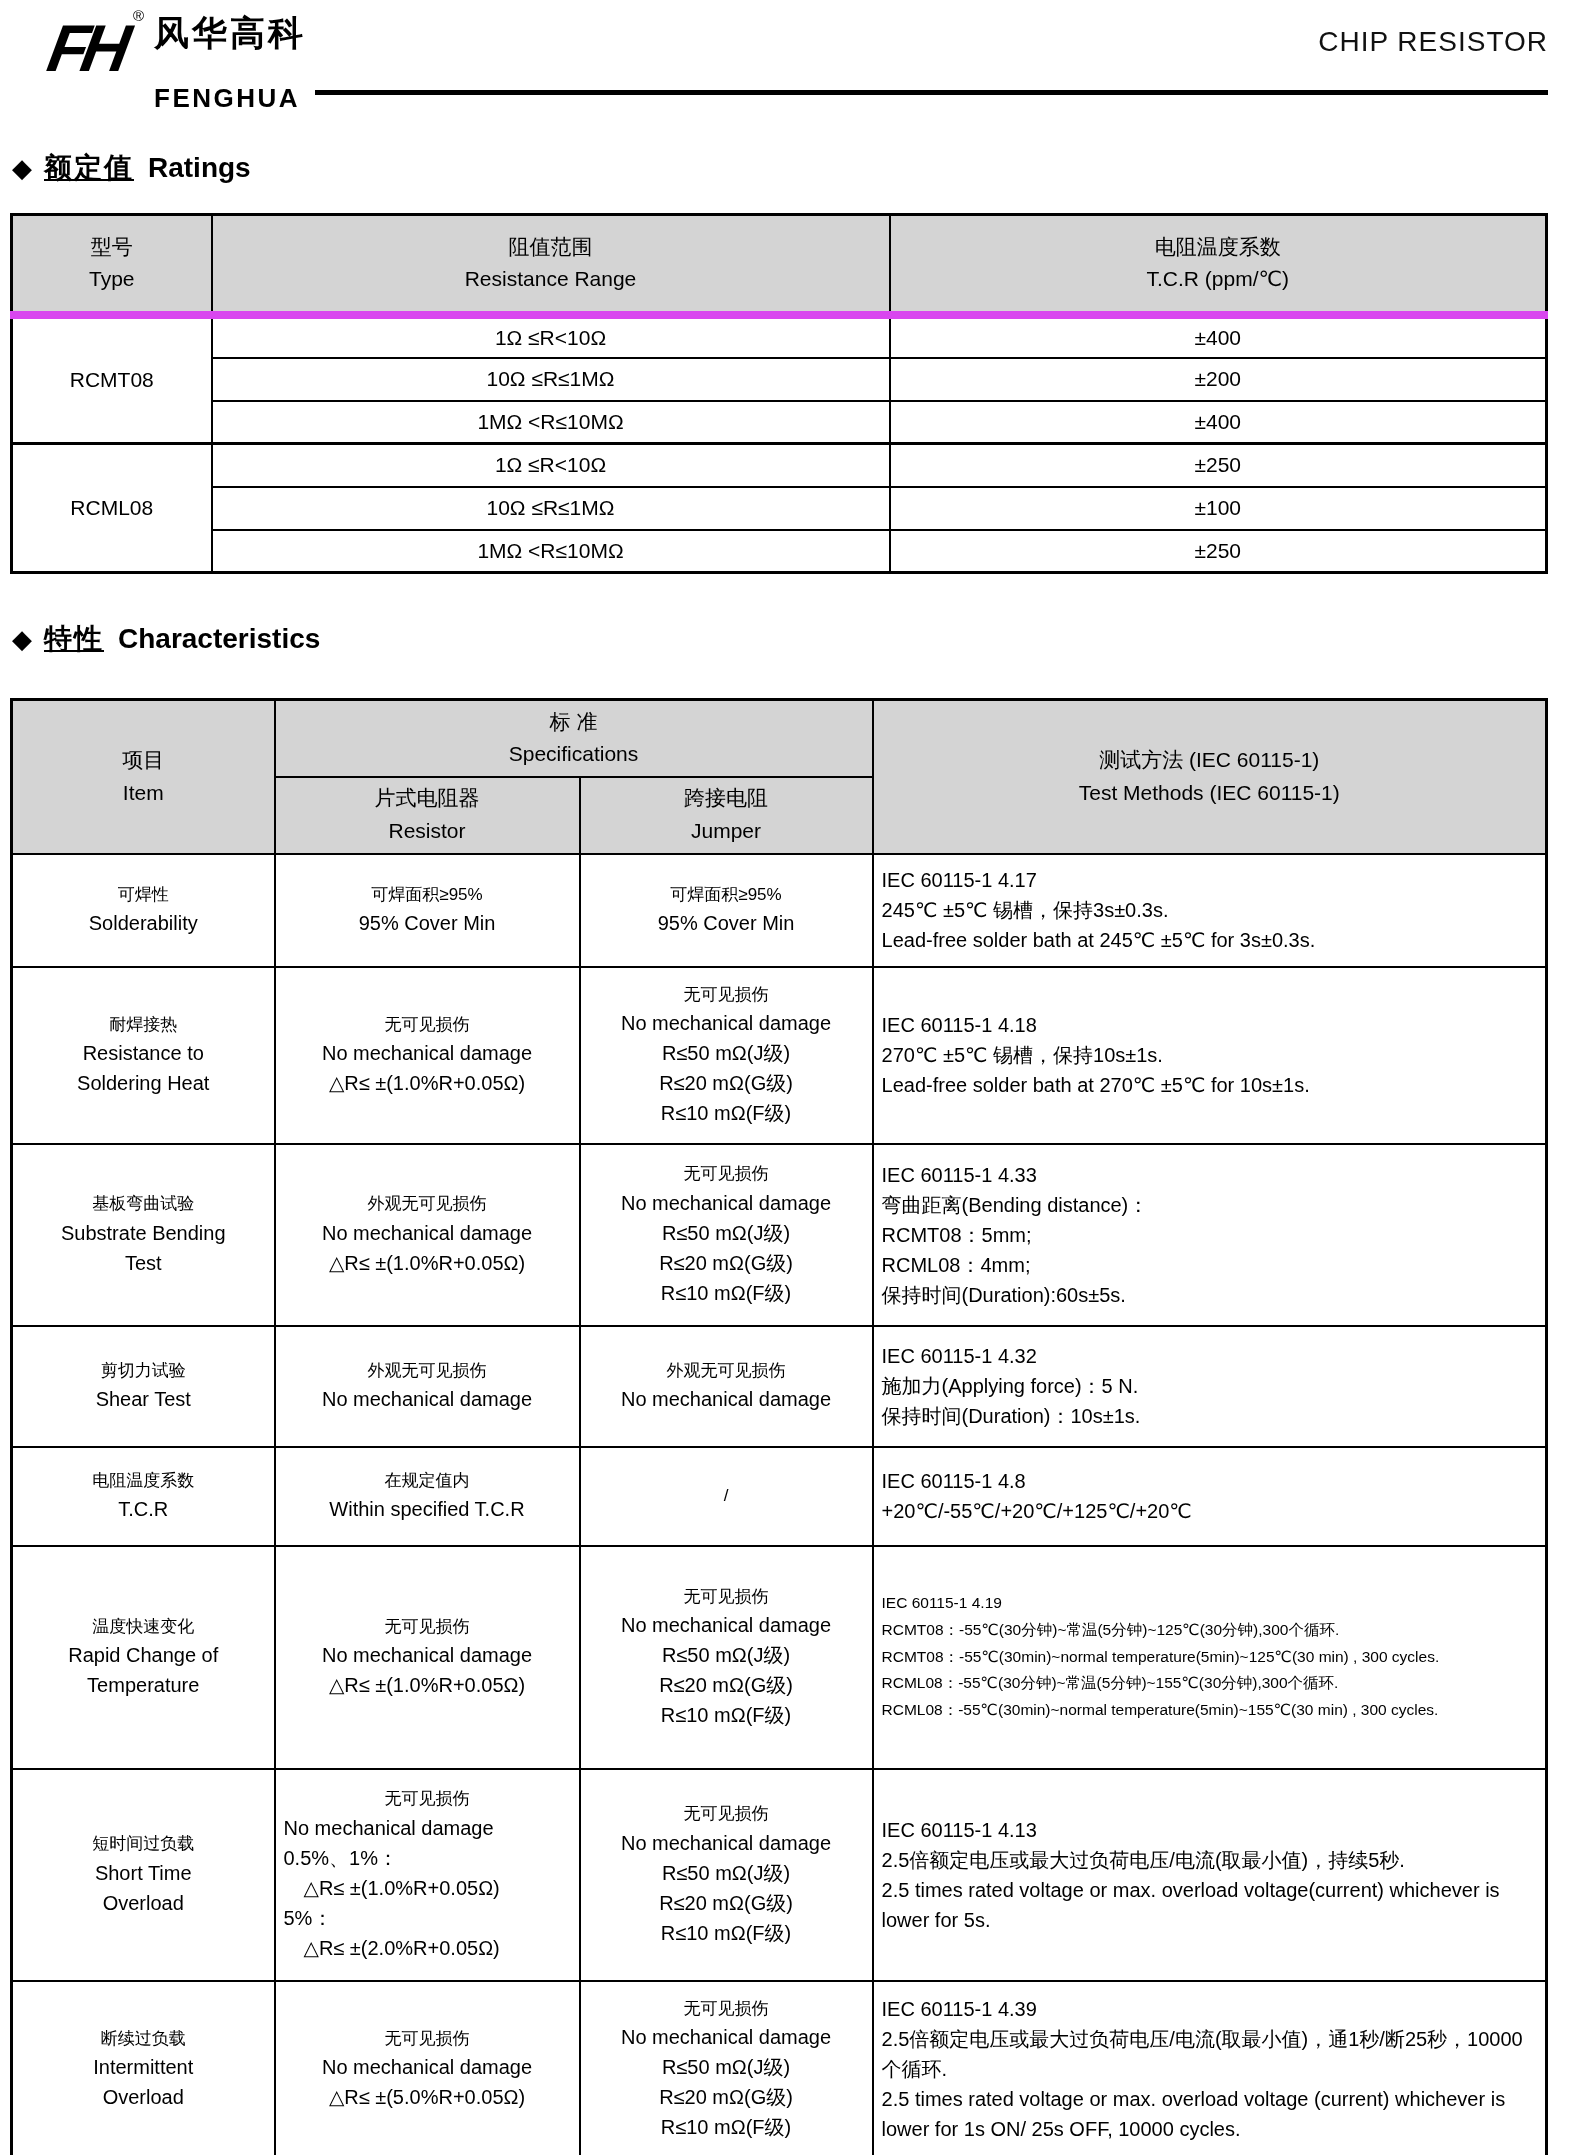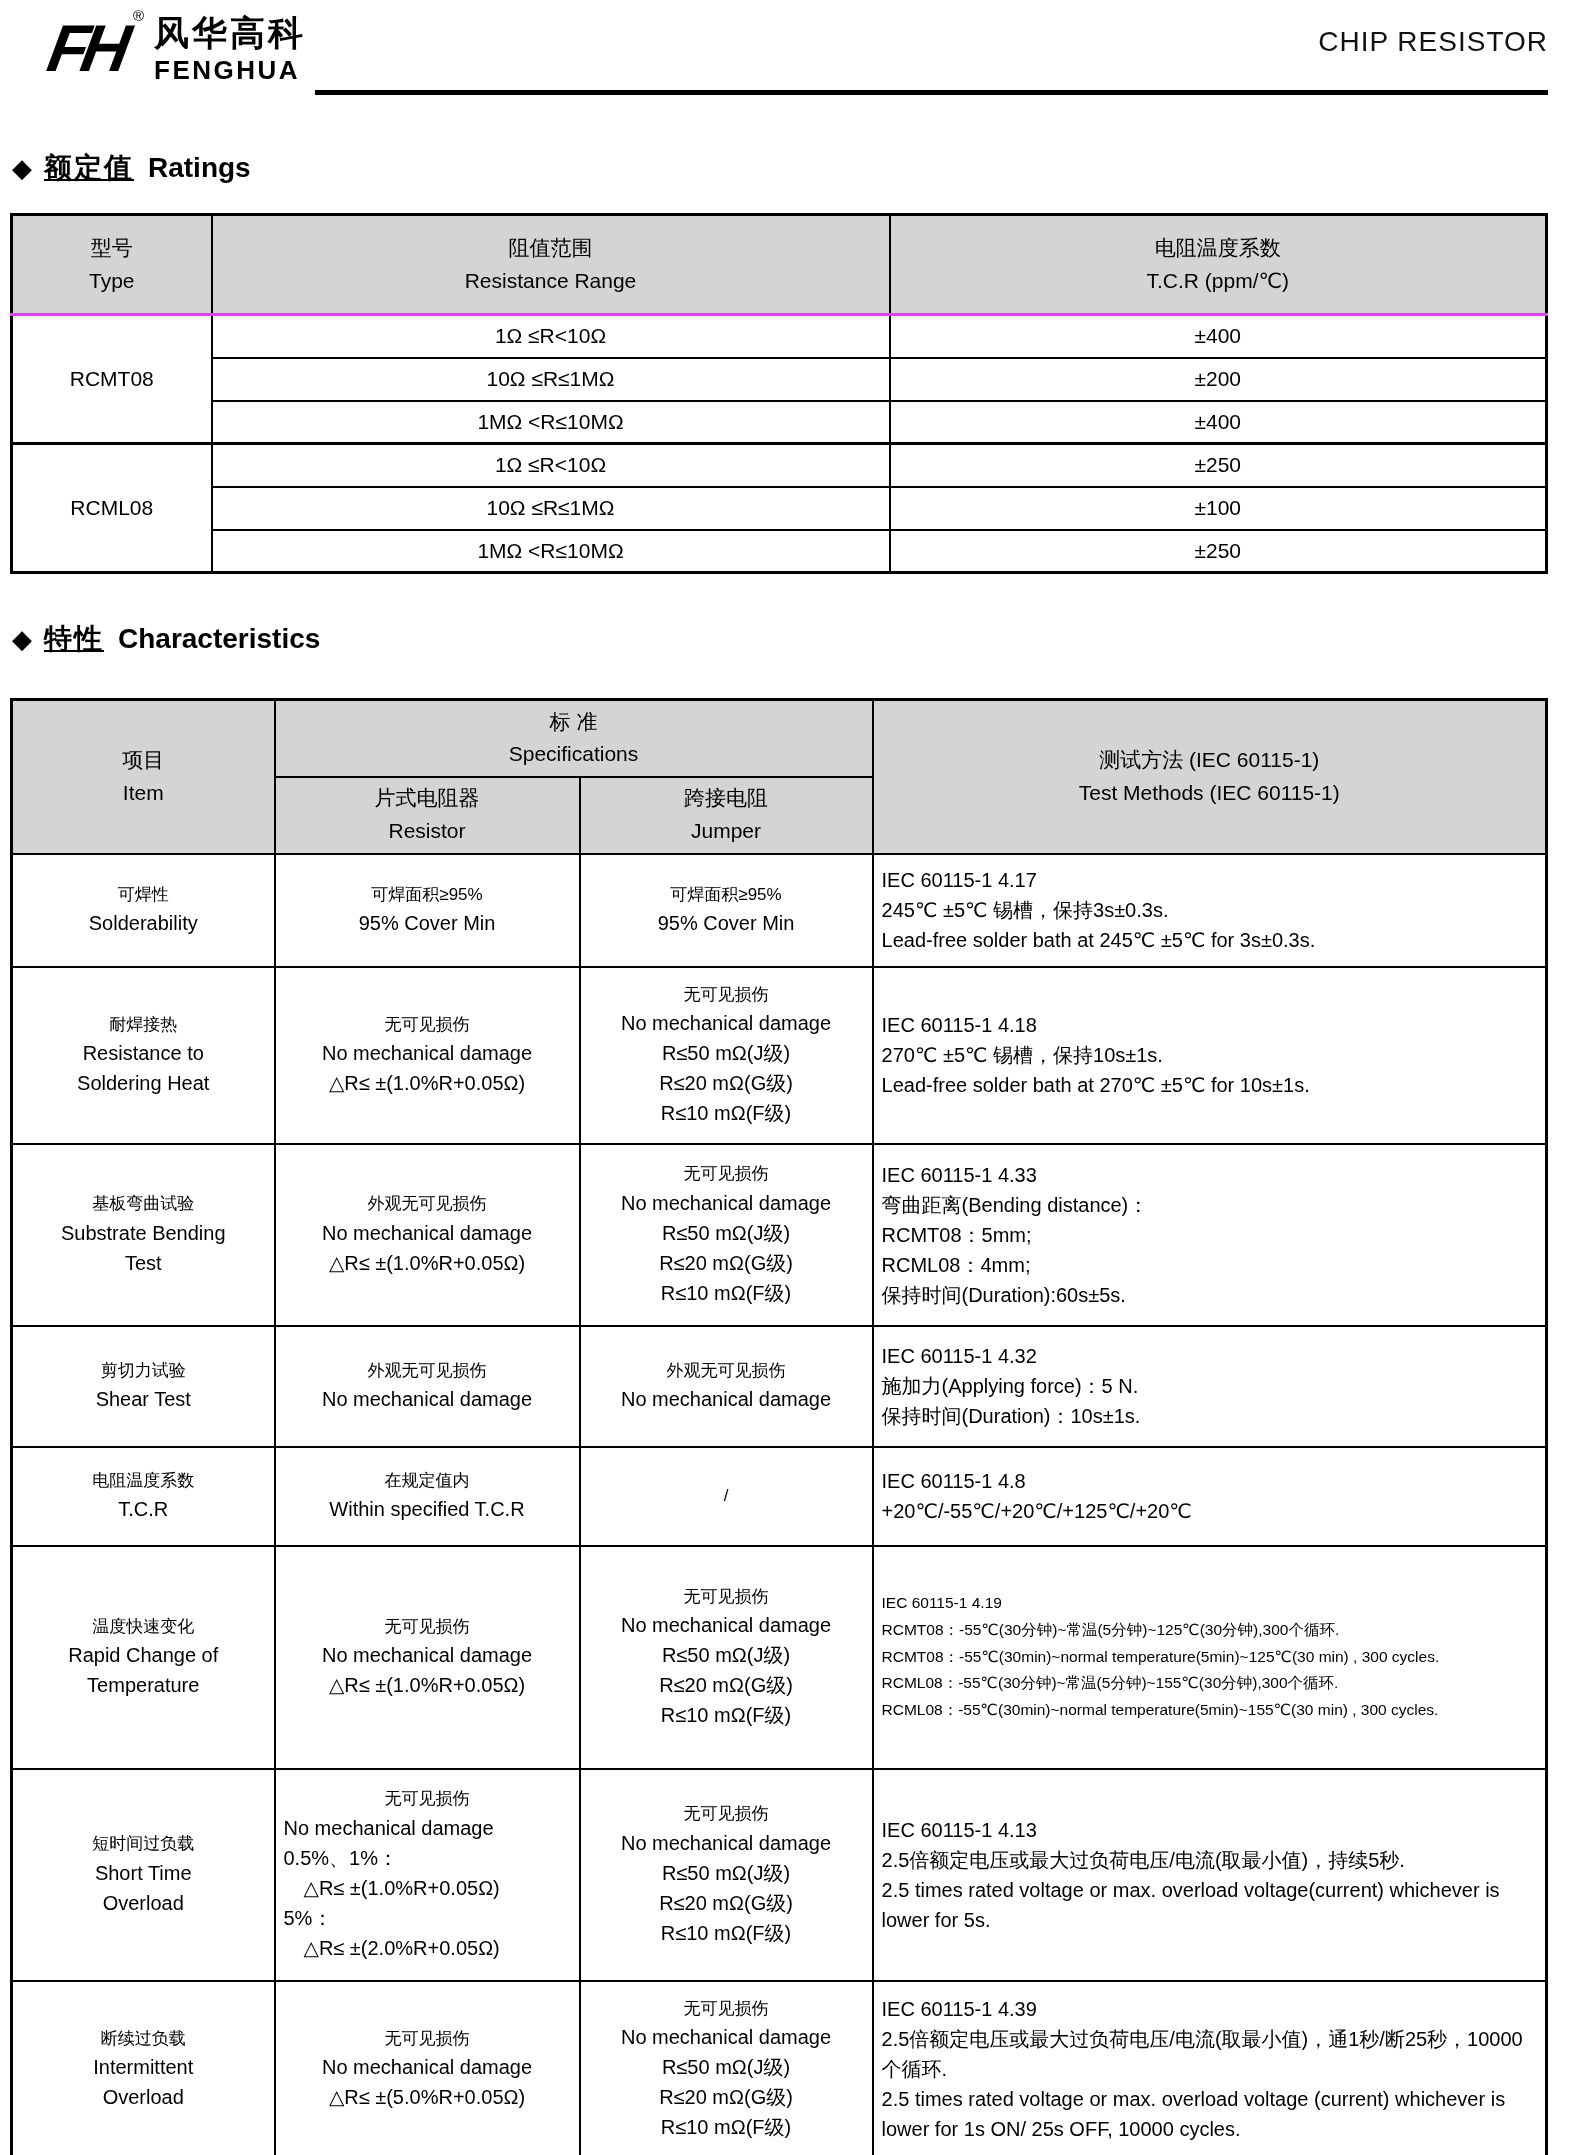--- a/index.html
+++ b/index.html
@@ -30,21 +30,21 @@
   .logo-mark {
     font-style: italic;
     font-weight: 900;
     font-size: 66px;
     line-height: 80px;
     letter-spacing: -7px;
     transform: skewX(-10deg);
     padding-left: 4px;
   }
   .logo-reg { font-size: 15px; line-height: 15px; margin: 0 10px 0 10px; }
-  .logo-names { display: flex; flex-direction: column; margin-top: 4px; }
+  .logo-names { display: flex; flex-direction: column; margin-top: 4px; gap: 28px; }
   .logo-cn { font-size: 35px; font-weight: 700; letter-spacing: 3px; line-height: 42px; }
   .logo-en { font-size: 26px; font-weight: 700; letter-spacing: 2.5px; line-height: 32px; }
   .hdr-right {
     flex: 1;
     border-bottom: 5px solid #000;
     display: flex;
     justify-content: flex-end;
     align-items: flex-start;
     padding-top: 18px;
   }
@@ -80,21 +80,21 @@
     vertical-align: middle;
     font-size: 21px;
     line-height: 1.55;
   }
   td { text-align: center; vertical-align: middle; font-size: 21px; }
   .lines { white-space: pre-line; }
 
   
   .t-ratings { margin-top: 26px; }
   .t-ratings thead tr { height: 100px; }
-  .t-ratings thead th { border-bottom: 3px solid #d946ef; }
+  .t-ratings thead th { border-bottom: 8px solid #d946ef; }
   .t-ratings tbody tr { height: 43px; }
   .t-ratings .group-start td { border-top: 3px solid #000; }
   .col-type { width: 200px; }
   .col-range { width: 678px; }
   .col-tcr { width: 657px; }
 
   
   .t-chars { margin-top: 40px; }
   .t-chars thead tr { height: 77px; }
   .col-item { width: 263px; }

